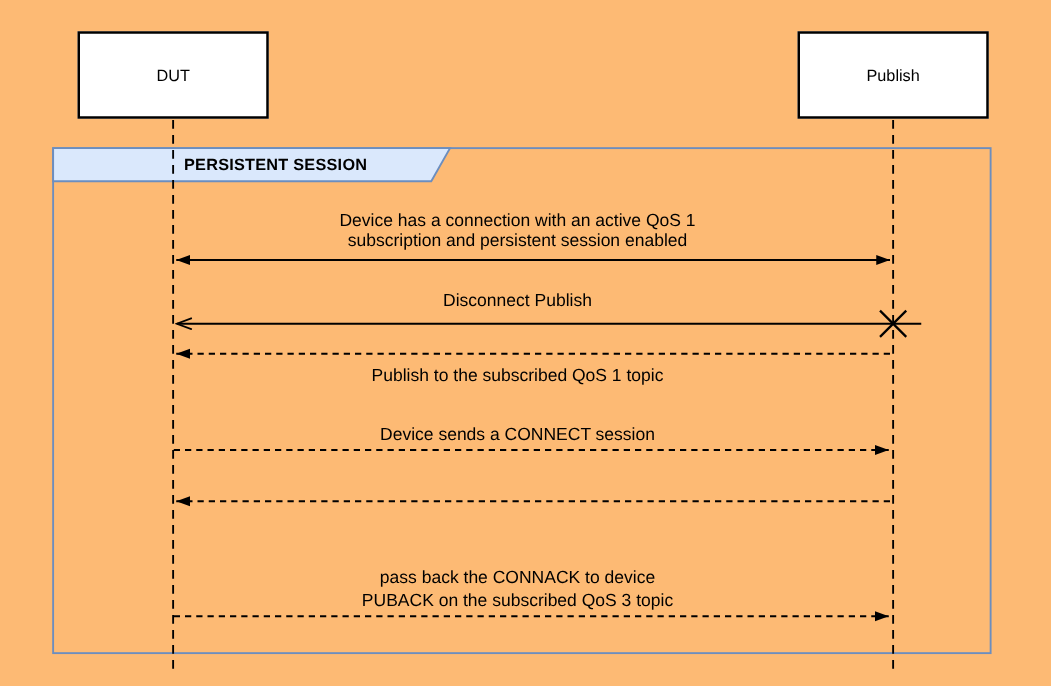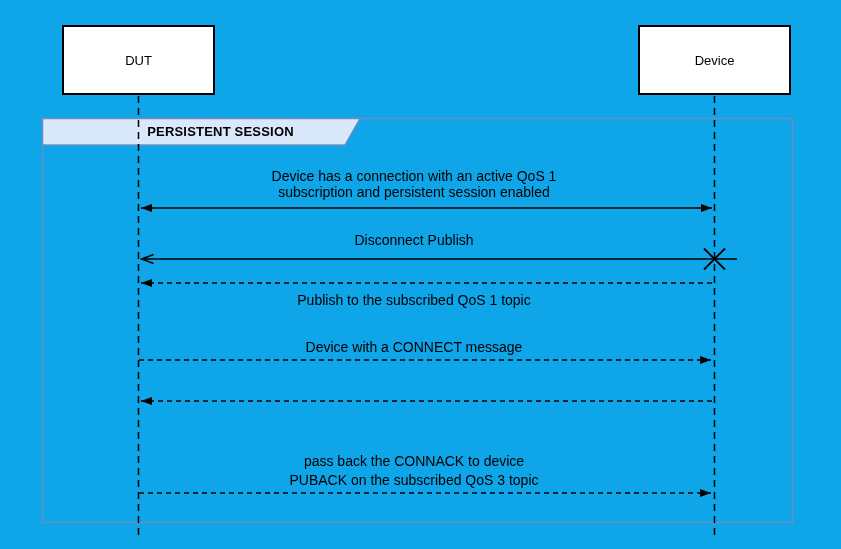--- a/index.html
+++ b/index.html
@@ -5,21 +5,21 @@
   html, body {
     margin: 0;
     padding: 0;
     background: #ffffff;
     font-family: "Liberation Sans", "DejaVu Sans", sans-serif;
   }
   .canvas {
     position: relative;
     width: 841px;
     height: 549px;
-    background: #0ea5e9;
+    background: #fdba74;
     overflow: hidden;
   }
   .actor-box {
     position: absolute;
     box-sizing: border-box;
     width: 153px;
     height: 70px;
     border: 2px solid #000000;
     background: #ffffff;
     display: flex;
@@ -69,21 +69,21 @@
 </style>
 </head>
 <body>
 
 <div class="canvas">
 
   <div class="actor-box dut">
     <span>DUT</span>
   </div>
   <div class="actor-box broker">
-    <span>Device</span>
+    <span>Publish</span>
   </div>
 
   <svg class="svg-overlay" viewBox="0 0 841 549">
     <defs>
       <marker id="af" markerWidth="13" markerHeight="10" refX="11.5" refY="4.5" orient="auto-start-reverse" markerUnits="userSpaceOnUse">
         <path d="M0.5,0.5 L11.5,4.5 L0.5,8.5 Z" fill="#000000"></path>
       </marker>
       <marker id="ao" markerWidth="14" markerHeight="11" refX="12.5" refY="5" orient="auto-start-reverse" markerUnits="userSpaceOnUse">
         <path d="M0.5,0.5 L12.5,5 L0.5,9.5" fill="none" stroke="#000000" stroke-width="1.4"></path>
       </marker>
@@ -111,17 +111,17 @@
   </svg>
 
   <div class="frag-label">PERSISTENT SESSION</div>
 
   <div class="msg-label l1">
     <div>Device has a connection with an active QoS 1</div>
     <div>subscription and persistent session enabled</div>
   </div>
   <div class="msg-label l2">Disconnect Publish</div>
   <div class="msg-label l3">Publish to the subscribed QoS 1 topic</div>
-  <div class="msg-label l4">Device with a CONNECT message</div>
+  <div class="msg-label l4">Device sends a CONNECT session</div>
   <div class="msg-label l5">pass back the CONNACK to device</div>
   <div class="msg-label l6">PUBACK on the subscribed QoS 3 topic</div>
 
 </div>
 
 </body></html>

